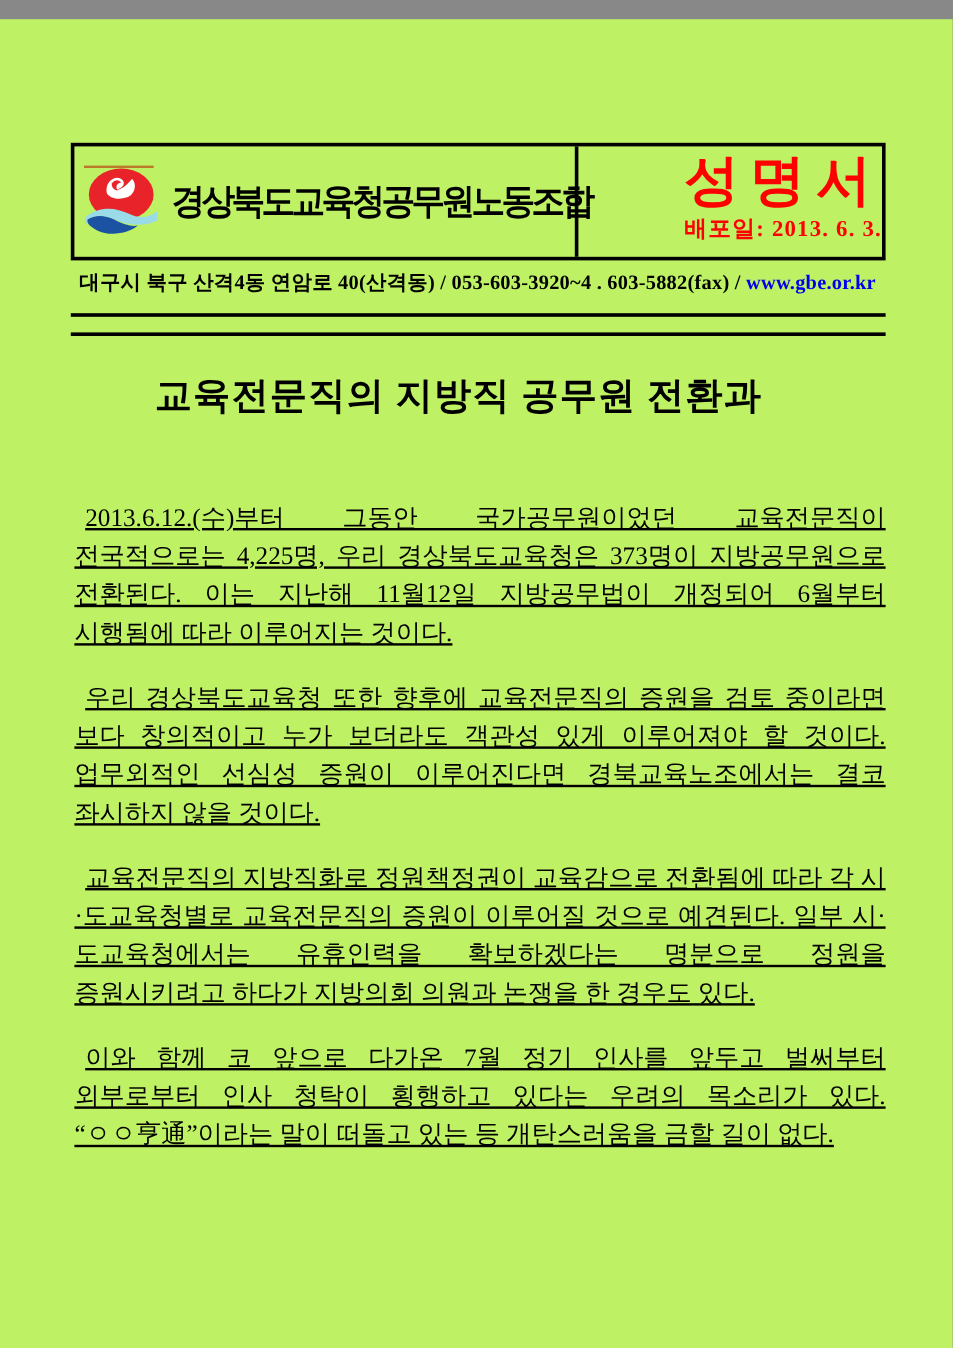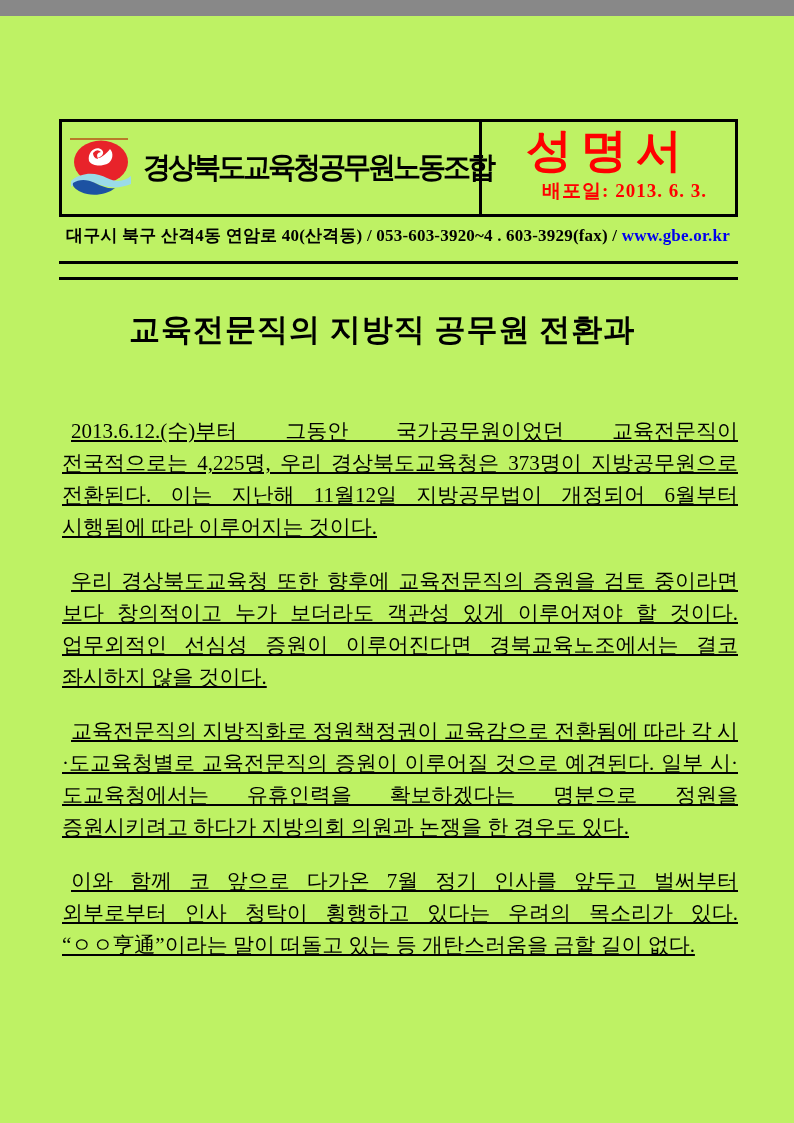--- a/index.html
+++ b/index.html
@@ -31,21 +31,21 @@
   .org-name{
     font-family:"Liberation Sans","DejaVu Sans",sans-serif;
     font-weight:bold;
     font-size:28px;
     letter-spacing:-3px;
     white-space:nowrap;
     transform:scaleY(1.05);
   }
   .header-right{
     flex:1;
-    text-align:center;
+    text-align:right;
     overflow:hidden;
   }
   .doc-type{
     margin-top:3px;
     color:#ff0000;
     font-weight:bold;
     font-size:46px;
     letter-spacing:9px;
     line-height:52px;
     white-space:nowrap;
@@ -118,21 +118,21 @@
         </svg>
       </span>
       <span class="org-name">경상북도교육청공무원노동조합</span>
     </div>
     <div class="header-right">
       <div class="doc-type">성명서</div>
       <div class="release-date">배포일: 2013. 6. 3.</div>
     </div>
   </div>
 
-  <div class="address-line"><span>대구시 북구 산격4동 연암로 40(산격동) / 053-603-3920~4 . 603-3929(fax) / </span><span class="address-link">www.gbe.or.kr</span></div>
+  <div class="address-line"><span>대구시 북구 산격4동 연암로 40(산격동) / 053-603-3920~4 . 603-5882(fax) / </span><span class="address-link">www.gbe.or.kr</span></div>
 
   <div class="rule rule-1"></div>
   <div class="rule rule-2"></div>
 
   <div class="doc-title">
     <div>교육전문직의 지방직 공무원 전환과</div>
   </div>
 
   <div class="doc-body">
     <p>2013.6.12.(수)부터 그동안 국가공무원이었던 교육전문직이 전국적으로는 4,225명, 우리 경상북도교육청은 373명이 지방공무원으로 전환된다. 이는 지난해 11월12일 지방공무법이 개정되어 6월부터 시행됨에 따라 이루어지는 것이다.</p>

